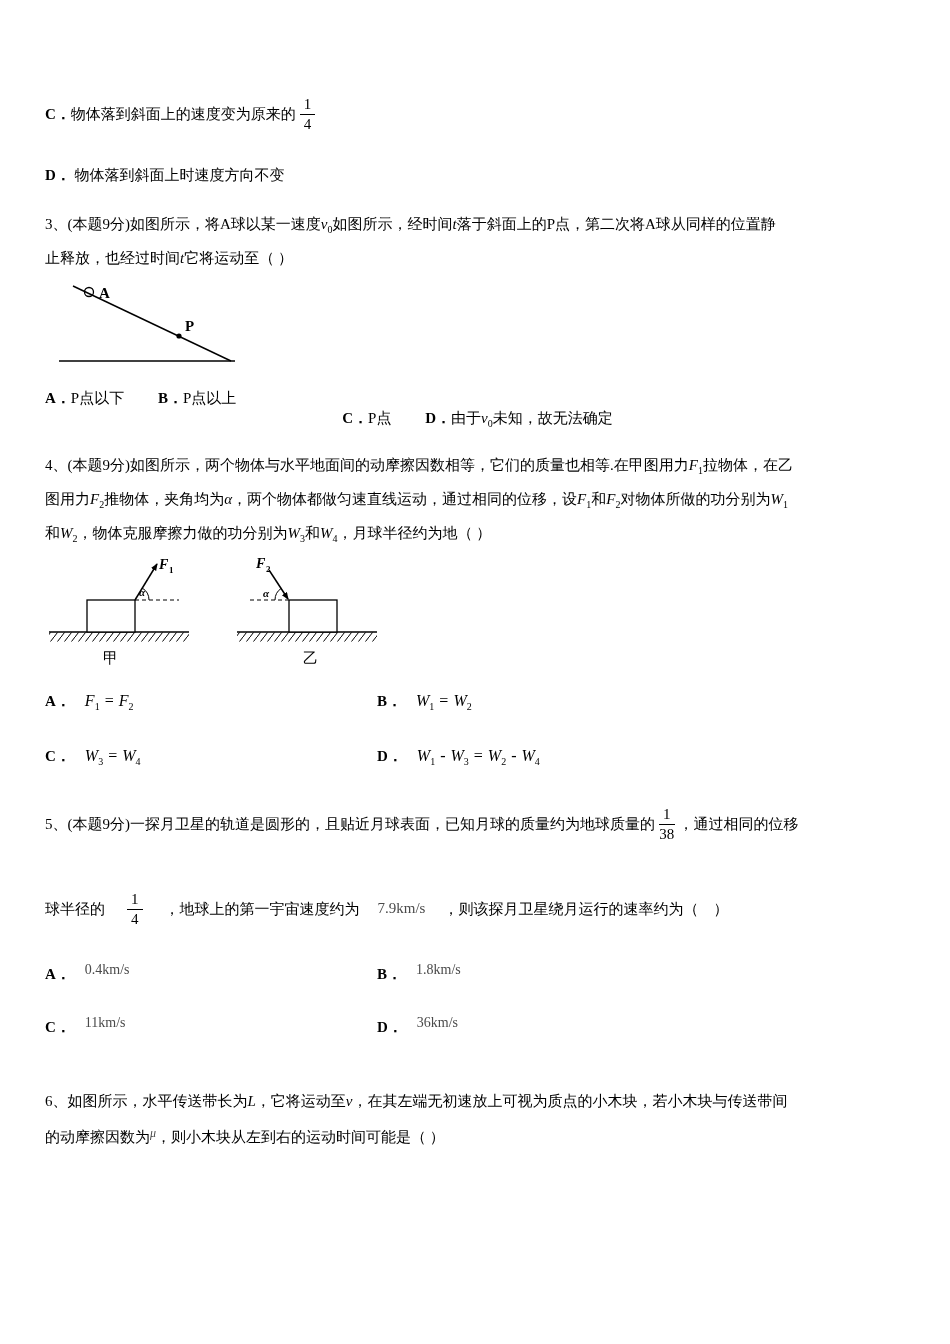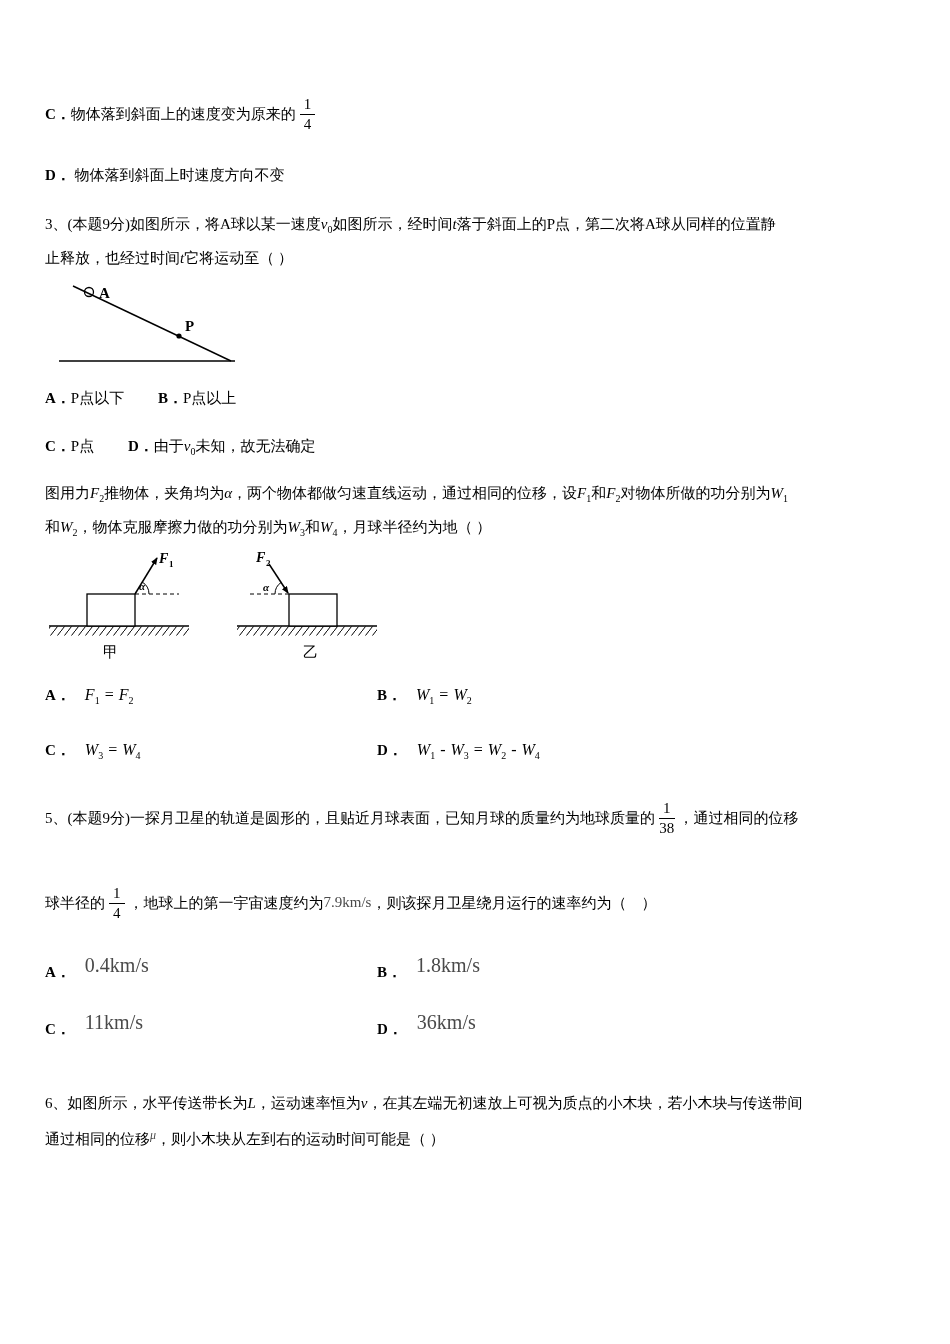--- a/index.html
+++ b/index.html
@@ -14,34 +14,34 @@
   sub.vs{font-size:10px;line-height:0;}
   .flexline{display:flex;align-items:center;white-space:nowrap;}
   .frac{display:inline-flex;flex-direction:column;align-items:center;vertical-align:middle;
         margin:0 4px;line-height:1.15;font-size:15px;}
   .frac .fnum{display:block;padding:0 4px 1px;border-bottom:1px solid #000;}
   .frac .fden{display:block;padding-top:1px;}
   .b-optd{margin-top:32px;}
   .q3p{margin-top:22px;}
   .fig1{margin-top:4px;margin-left:14px;}
   .q3orow1{margin-top:10px;}
-  .q3orow2{margin-top:29px;}
+  .q3orow2{margin-top:1px;text-align:center;}
   .q4p{margin-top:20px;}
   .fig2{margin-top:6px;margin-left:2px;}
   .optgrid{display:grid;grid-template-columns:332px 1fr;row-gap:36px;}
   .q4grid{margin-top:18px;}
   .cell{display:flex;align-items:baseline;}
   .expr{font-size:16px;color:#000000;margin-left:14px;white-space:nowrap;}
   .expr .ev{font-style:italic;font-family:"Liberation Serif",serif;}
   .expr .es{font-size:10px;line-height:0;}
   .expr .eo{margin:0 5px;font-style:normal;}
   .q5p1{margin-top:40px;}
-  .q5p2{margin-top:48px;}
+  .q5p2{margin-top:48px;gap:18px;}
   .q5grid{margin-top:36px;row-gap:34px;}
-  .kmval{font-family:"Liberation Serif",serif;font-size:20px;color:#4a4a4a;
+  .kmval{font-family:"Liberation Serif",serif;font-size:14px;color:#4a4a4a;
          margin-left:14px;position:relative;top:-5px;}
   .gmath{color:#4a4a4a;position:relative;top:-1px;}
   .mu{font-style:italic;color:#4a4a4a;font-size:12px;position:relative;top:-5px;}
   .q6p{margin-top:46px;}
   .q6p .row{line-height:36px;}
   
   .fig-ap{font-family:"Liberation Serif",serif;font-weight:bold;font-size:15px;}
   .fig-F{font-family:"Liberation Serif",serif;font-style:italic;font-weight:bold;font-size:14px;}
   .fig-fsub{font-family:"Liberation Serif",serif;font-weight:bold;font-size:9px;}
   .fig-alpha{font-family:"Liberation Serif",serif;font-style:italic;font-weight:bold;font-size:11px;}
@@ -91,20 +91,23 @@
       <span class="lbl">A．</span><span>P点以下</span>
       <span class="lbl sp">B．</span><span>P点以上</span>
     </div>
     <div class="row q3orow2">
       <span class="lbl">C．</span><span>P点</span>
       <span class="lbl sp">D．</span><span>由于</span><i class="var">v</i><sub class="vs">0</sub><span>未知，故无法确定</span>
     </div>
 
     <div class="para q4p">
       <div class="row">
+        <span>4、(本题9分)如图所示，两个物体与水平地面间的动摩擦因数相等，它们的质量也相等.在甲图用力</span><i class="var">F</i><sub class="vs">1</sub><span>拉物体，在乙</span>
+      </div>
+      <div class="row">
         <span>图用力</span><i class="var">F</i><sub class="vs">2</sub><span>推物体，夹角均为</span><i class="var">α</i><span>，两个物体都做匀速直线运动，通过相同的位移，设</span><i class="var">F</i><sub class="vs">1</sub><span>和</span><i class="var">F</i><sub class="vs">2</sub><span>对物体所做的功分别为</span><i class="var">W</i><sub class="vs">1</sub>
       </div>
       <div class="row">
         <span>和</span><i class="var">W</i><sub class="vs">2</sub><span>，物体克服摩擦力做的功分别为</span><i class="var">W</i><sub class="vs">3</sub><span>和</span><i class="var">W</i><sub class="vs">4</sub><span>，月球半径约为地（ ）</span>
       </div>
     </div>
 
     <div class="fig2">
       <svg width="335" height="114" viewBox="0 0 335 114">
         <defs>
@@ -192,21 +195,21 @@
         <span class="kmval">11km/s</span>
       </div>
       <div class="cell">
         <span class="lbl">D．</span>
         <span class="kmval">36km/s</span>
       </div>
     </div>
 
     <div class="para q6p">
       <div class="row">
-        <span>6、如图所示，水平传送带长为</span><i class="var">L</i><span>，运动速率恒为</span><i class="var">v</i><span>，在其左端无初速放上可视为质点的小木块，若小木块与传送带间</span>
-      </div>
-      <div class="row">
-        <span>通过相同的位移</span><span class="mu">μ</span><span>，则小木块从左到右的运动时间可能是（ ）</span>
+        <span>6、如图所示，水平传送带长为</span><i class="var">L</i><span>，它将运动至</span><i class="var">v</i><span>，在其左端无初速放上可视为质点的小木块，若小木块与传送带间</span>
+      </div>
+      <div class="row">
+        <span>的动摩擦因数为</span><span class="mu">μ</span><span>，则小木块从左到右的运动时间可能是（ ）</span>
       </div>
     </div>
 
   </div>
 </div>
 
 </body></html>

